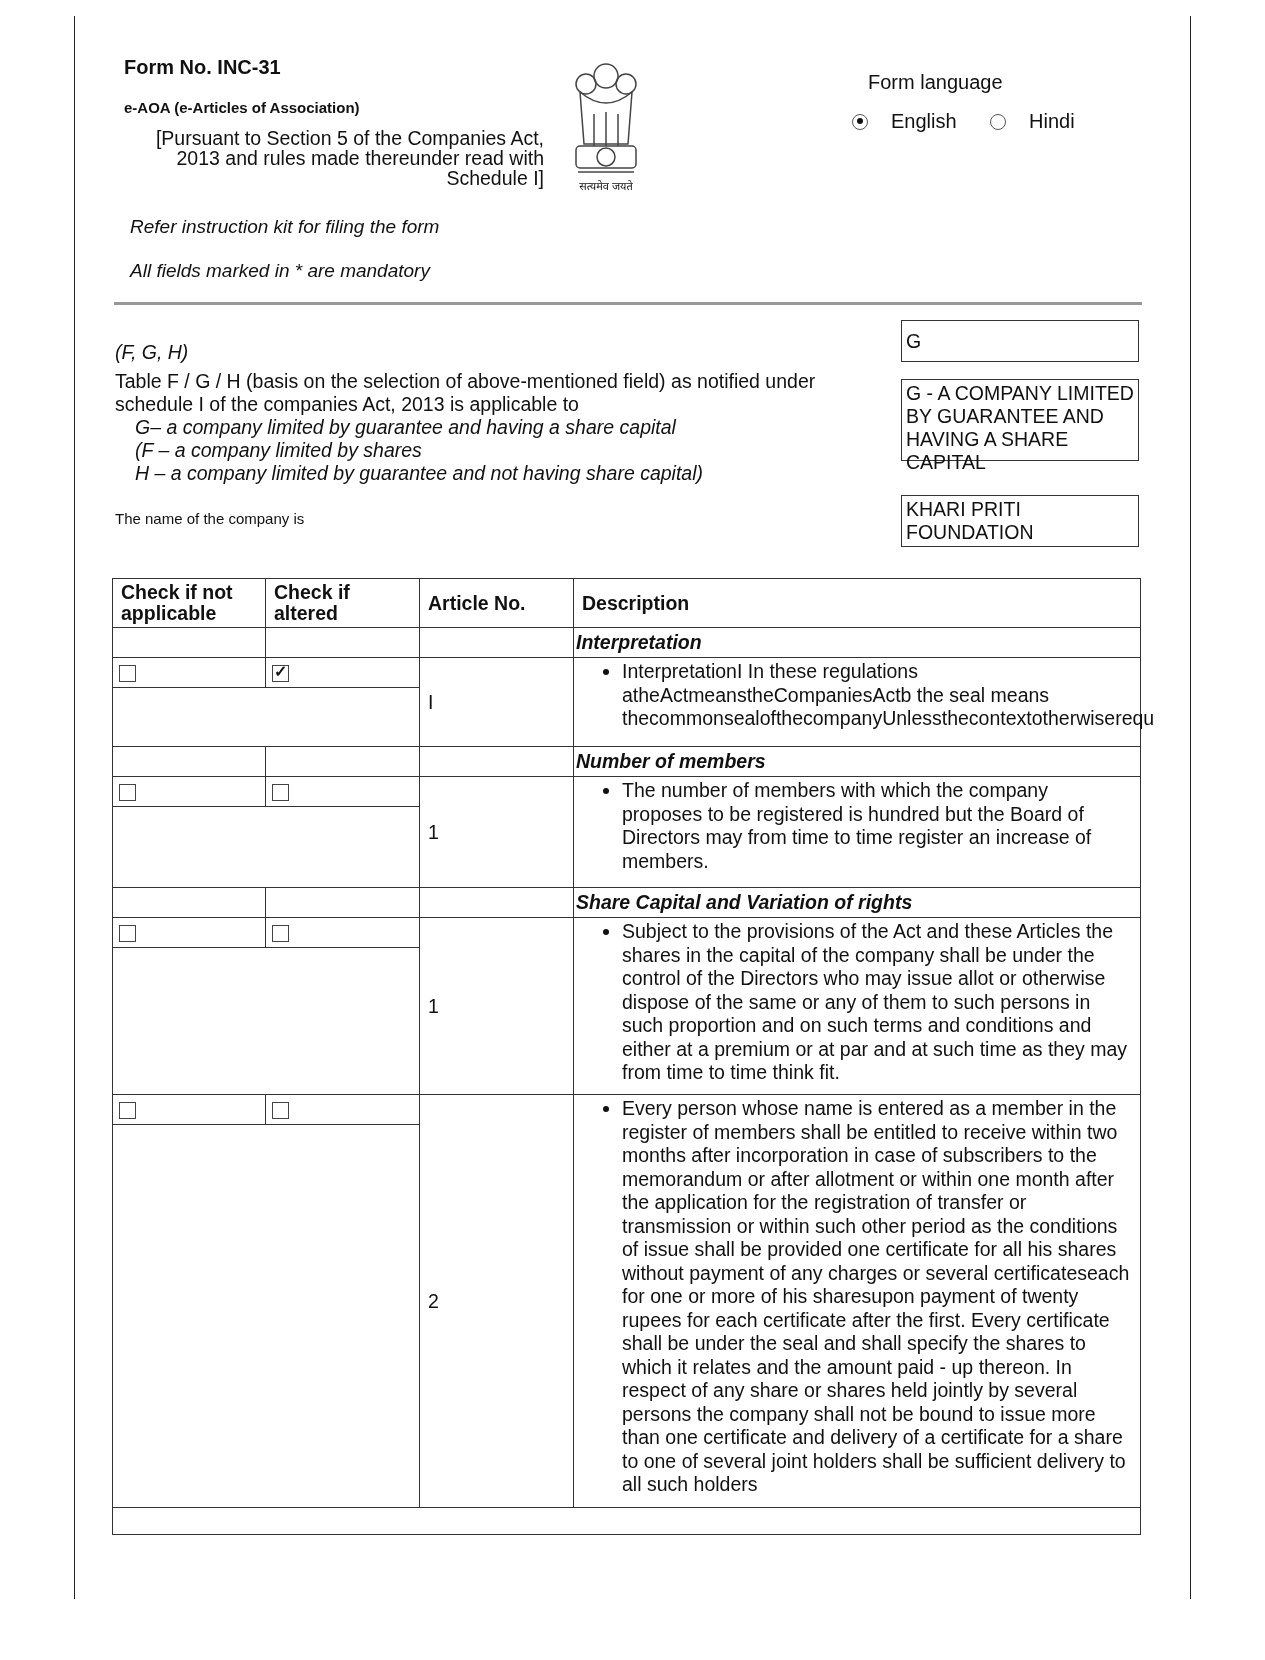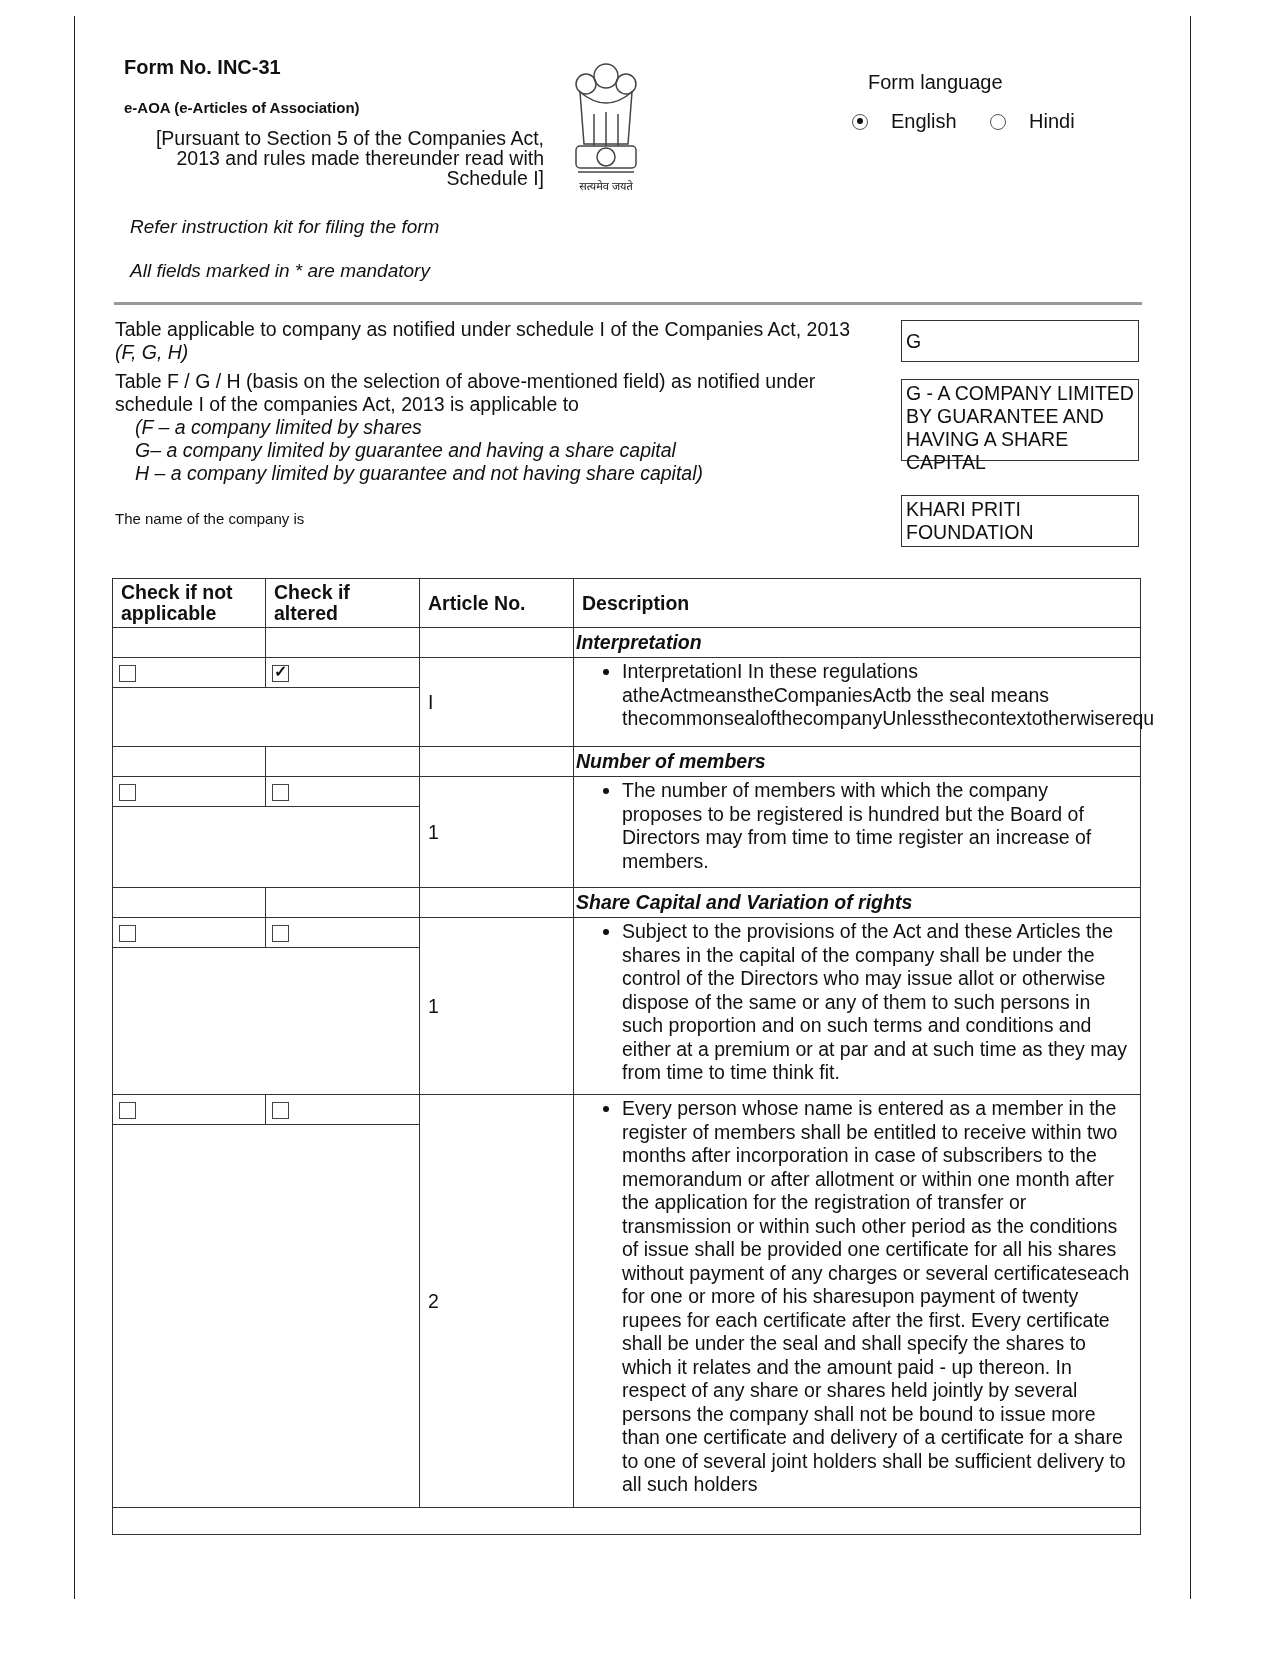--- a/index.html
+++ b/index.html
@@ -87,27 +87,27 @@
   <span>English</span>
 </label>
 <label class="radio r-hi">
   <span class="dot"></span>
   <span>Hindi</span>
 </label>
 
 <div class="hr"></div>
 
 <div class="t1">
-  <span>Table applicable to company as notified under schedule I of the Companies Act, 2013</span><br>
+  <br>
   <i>(F, G, H)</i>
 </div>
 <div class="t2">
   <span>Table F / G / H (basis on the selection of above-mentioned field) as notified under schedule I of the companies Act, 2013 is applicable to</span>
+  <span class="it">G– a company limited by guarantee and having a share capital</span>
   <span class="it">(F – a company limited by shares</span>
-  <span class="it">G– a company limited by guarantee and having a share capital</span>
   <span class="it">H – a company limited by guarantee and not having share capital)</span>
 </div>
 <div class="t3">The name of the company is</div>
 
 <div class="field f-table">G</div>
 <div class="field f-desc">G - A COMPANY LIMITED BY GUARANTEE AND HAVING A SHARE CAPITAL</div>
 <div class="field f-name">KHARI PRITI FOUNDATION</div>
 
 <table class="aoa">
   <colgroup>

